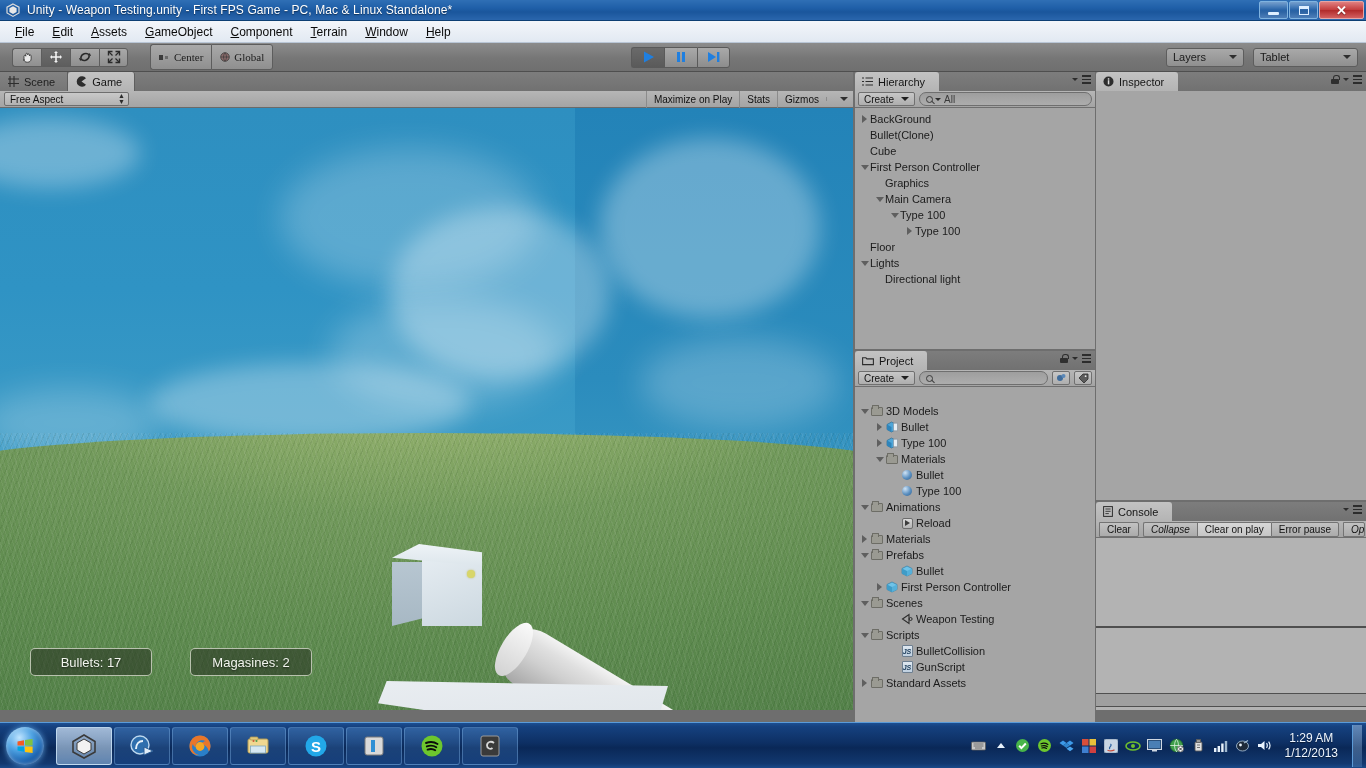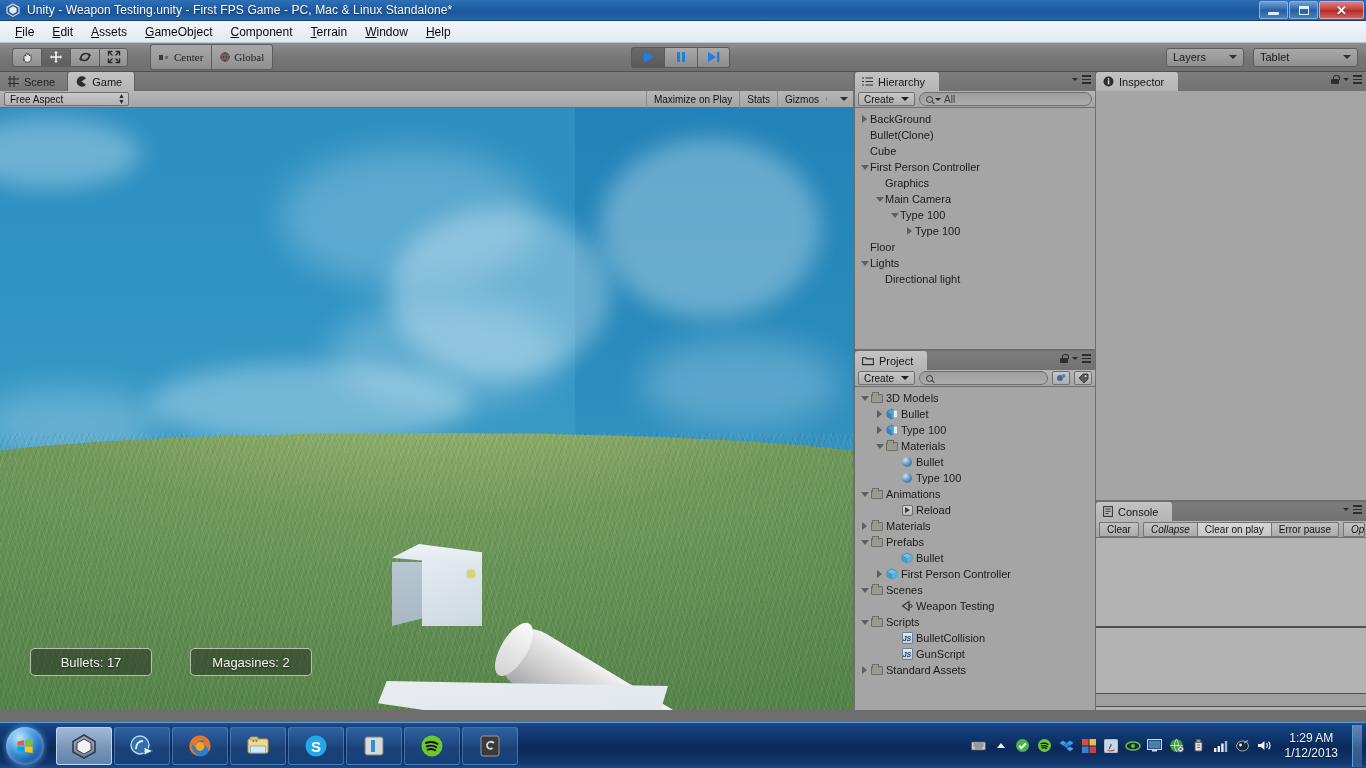--- a/index.html
+++ b/index.html
@@ -692,21 +692,21 @@
                 <circle cx="7.5" cy="3" r="2" fill="#5a88b8"></circle>
               </svg>
           </div>
           <div class="iconbtn">
             <svg width="11" height="10" viewBox="0 0 11 10">
                 <path d="M1 5l4-4h5v5l-4 4z" fill="#5c5c5c" stroke="#2d2d2d" stroke-width=".8"></path>
                 <circle cx="7.6" cy="3.2" r=".9" fill="#e8e8e8"></circle>
               </svg>
           </div>
         </div>
-        <div class="treebody" style="height:323px;padding-top:3px;">
+        <div class="treebody" style="height:323px;padding-top:3px;margin-top:13px;">
 
           <div class="trow" style="padding-left:4px;">
             <span class="tw">
                 <i class="twist-d"></i>
               </span>
             <span class="ticon">
                 <i class="ic-folder"></i>
               </span>
             <span>3D Models</span>
           </div>

